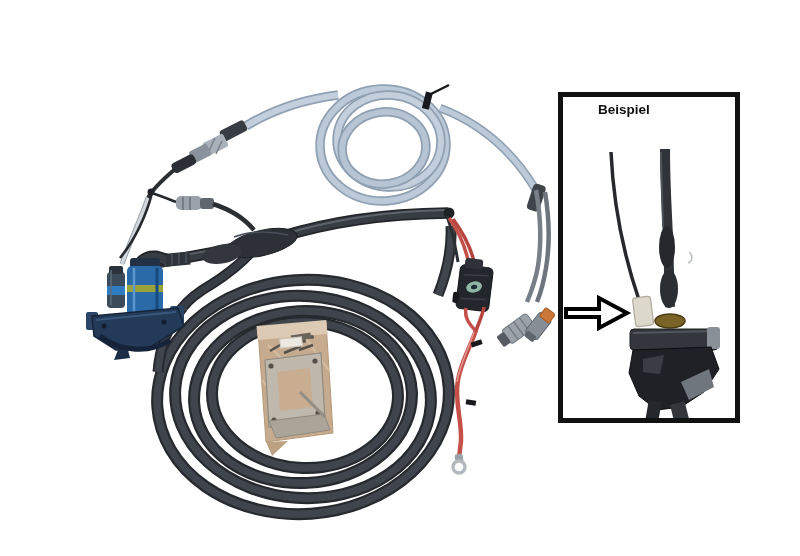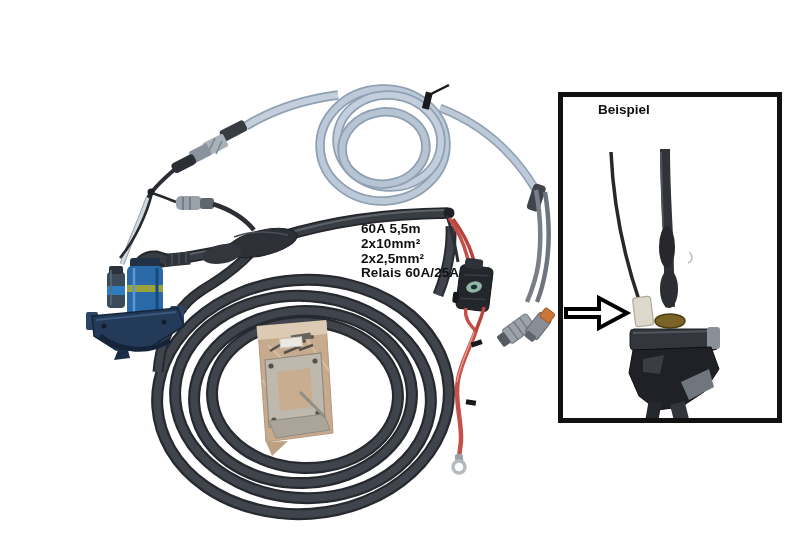--- a/index.html
+++ b/index.html
@@ -8,21 +8,21 @@
     overflow:hidden;font-family:"Liberation Sans",sans-serif;
   }
   .stage svg{display:block;}
   .main-art{position:absolute;left:0;top:0;z-index:1;}
   .spec-text{
     position:absolute;left:361px;top:222px;z-index:3;
     font-size:13.5px;line-height:14.8px;font-weight:bold;color:#101010;
     letter-spacing:0.1px;white-space:nowrap;
   }
   .inset{
-    position:absolute;left:558px;top:92px;width:224px;height:331px;
+    position:absolute;left:558px;top:92px;width:182px;height:331px;
     box-sizing:border-box;border:5px solid #111111;background:#ffffff;z-index:2;
   }
   .inset-title{
     position:absolute;left:35px;top:5px;font-size:13.5px;font-weight:bold;
     color:#101010;z-index:2;white-space:nowrap;
   }
   .inset-art{position:absolute;left:0;top:0;z-index:1;}
 </style>
 </head>
 <body>
@@ -193,26 +193,20 @@
         <rect x="496" y="322" width="9" height="13" rx="2" fill="#565b62"></rect>
       </g>
       <g transform="rotate(-52 540 328)">
         <rect x="528" y="318" width="25" height="15" rx="3" fill="#878e96" stroke="#61676e" stroke-width="1"></rect>
         <rect x="524" y="320" width="7" height="11" rx="2" fill="#5f656d"></rect>
         <rect x="549" y="320" width="11" height="12" rx="2" fill="#c9783a" stroke="#a85a22" stroke-width="1"></rect>
       </g>
     </g>
   </svg>
 
-  <div class="spec-text">
-    <div>60A 5,5m</div>
-    <div>2x10mm²</div>
-    <div>2x2,5mm²</div>
-    <div>Relais 60A/25A</div>
-  </div>
 
   <div class="inset">
     <div class="inset-title">Beispiel</div>
     <svg class="inset-art" width="204" height="321" viewBox="0 0 204 321">
 
       <g fill="none">
         <path d="M 48,55 C 50,100 58,150 76,203" stroke="#26282c" stroke-width="3.5"></path>
         <path d="M 102,52 C 102,90 104,115 105,140 C 106,165 106,185 107,210" stroke="#303338" stroke-width="10"></path>
         <path d="M 98,55 L 100,130" stroke="#4e545c" stroke-width="1.8"></path>
         <ellipse cx="104" cy="150" rx="8" ry="21" fill="#26282d" stroke="none"></ellipse>

